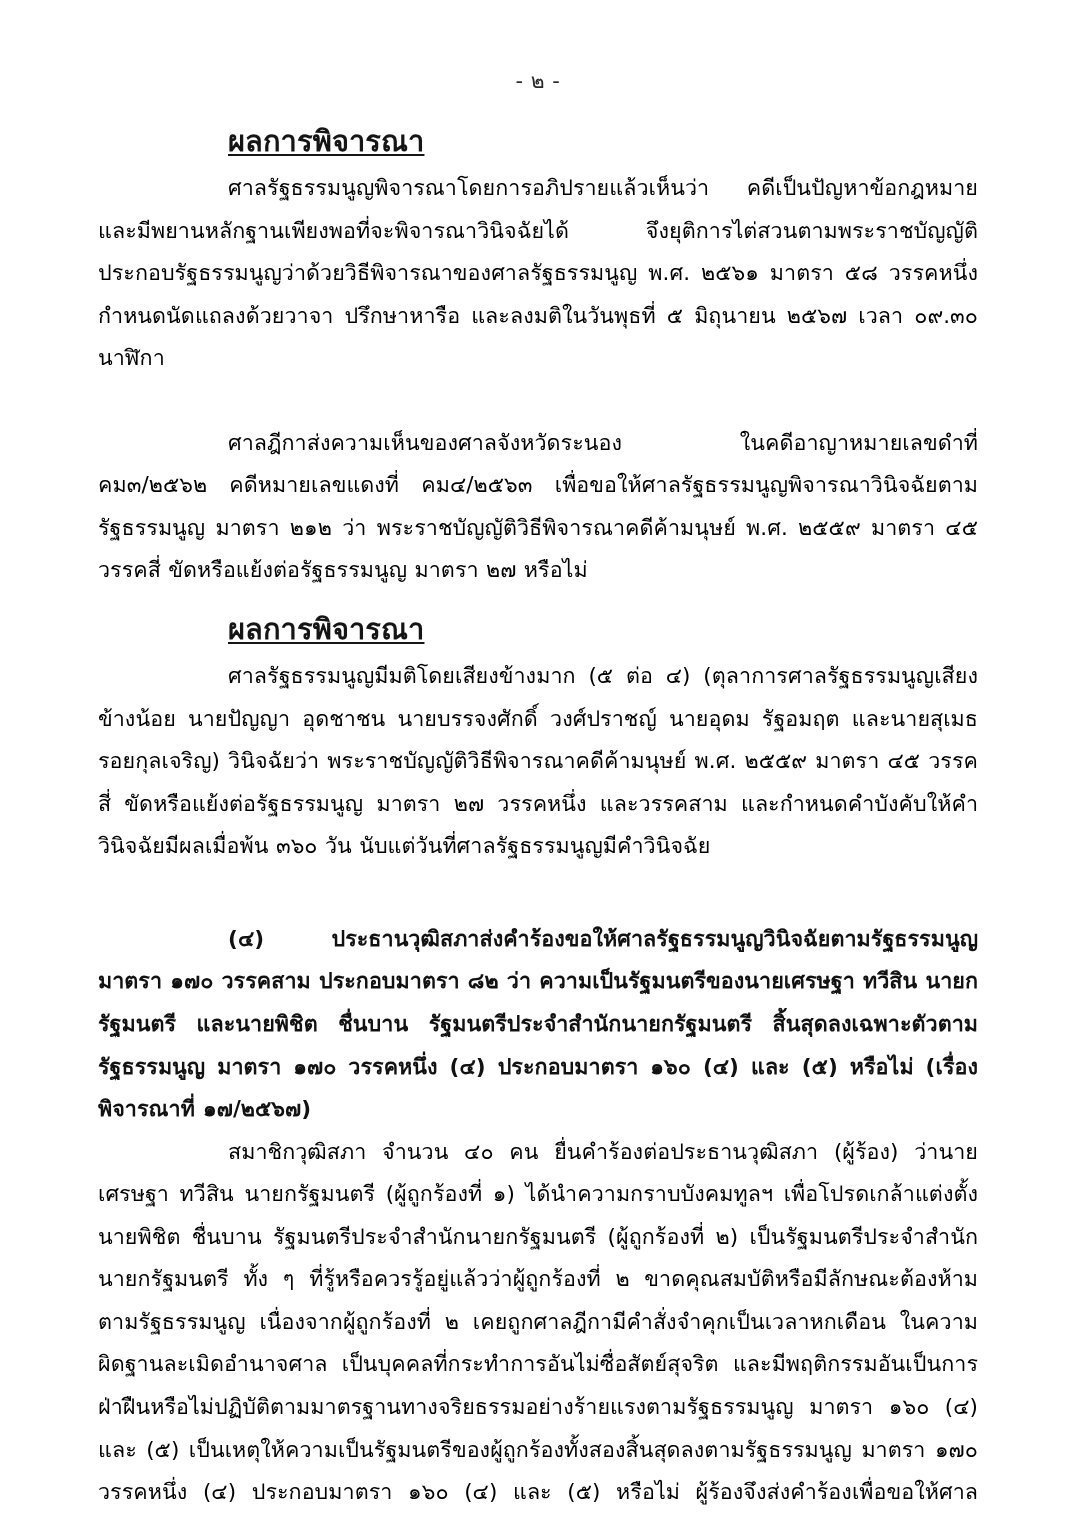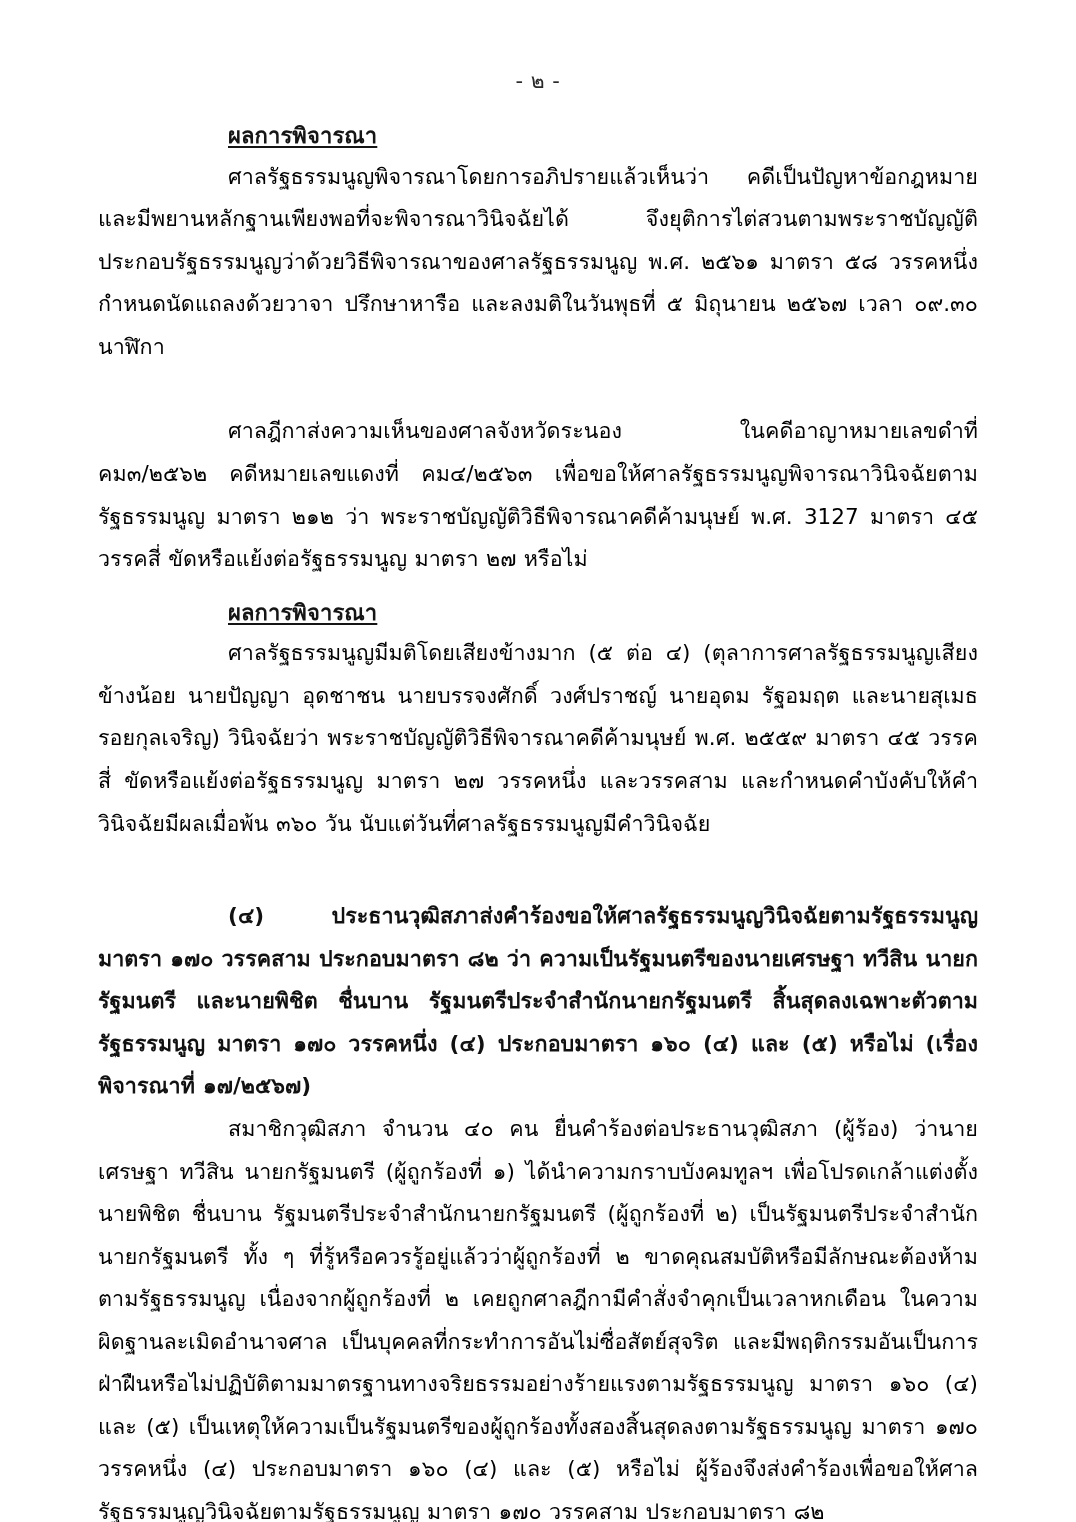--- a/index.html
+++ b/index.html
@@ -35,21 +35,21 @@
   
   .body {
     position: absolute;
     top: 118px;
     left: 98px;
     width: 880px;
   }
 
   .heading {
     font-weight: bold;
-    font-size: 22px;
+    font-size: 29px;
     text-decoration: underline;
     text-underline-offset: 3px;
     margin: 0 0 2px 130px;
     line-height: 1.62;
     letter-spacing: 0.1px;
     color: #151515;
     display: block;
     width: max-content;
   }
 
@@ -93,21 +93,21 @@
   <div class="body">
 
     <div>
       <span class="heading">ผลการพิจารณา</span>
       <p class="para">ศาลรัฐธรรมนูญพิจารณาโดยการอภิปรายแล้วเห็นว่า คดีเป็นปัญหาข้อกฎหมายและมีพยานหลักฐานเพียงพอที่จะพิจารณาวินิจฉัยได้ จึงยุติการไต่สวนตามพระราชบัญญัติประกอบรัฐธรรมนูญว่าด้วยวิธีพิจารณาของศาลรัฐธรรมนูญ พ.ศ. ๒๕๖๑ มาตรา ๕๘ วรรคหนึ่ง กำหนดนัดแถลงด้วยวาจา ปรึกษาหารือ และลงมติในวันพุธที่ ๕ มิถุนายน ๒๕๖๗ เวลา ๐๙.๓๐ นาฬิกา</p>
     </div>
 
     <div class="gap-md"></div>
 
     <div>
-      <p class="para">ศาลฎีกาส่งความเห็นของศาลจังหวัดระนอง ในคดีอาญาหมายเลขดำที่ คม๓/๒๕๖๒ คดีหมายเลขแดงที่ คม๔/๒๕๖๓ เพื่อขอให้ศาลรัฐธรรมนูญพิจารณาวินิจฉัยตามรัฐธรรมนูญ มาตรา ๒๑๒ ว่า พระราชบัญญัติวิธีพิจารณาคดีค้ามนุษย์ พ.ศ. 3127 มาตรา ๔๕ วรรคสี่ ขัดหรือแย้งต่อรัฐธรรมนูญ มาตรา ๒๗ หรือไม่</p>
+      <p class="para">ศาลฎีกาส่งความเห็นของศาลจังหวัดระนอง ในคดีอาญาหมายเลขดำที่ คม๓/๒๕๖๒ คดีหมายเลขแดงที่ คม๔/๒๕๖๓ เพื่อขอให้ศาลรัฐธรรมนูญพิจารณาวินิจฉัยตามรัฐธรรมนูญ มาตรา ๒๑๒ ว่า พระราชบัญญัติวิธีพิจารณาคดีค้ามนุษย์ พ.ศ. ๒๕๕๙ มาตรา ๔๕ วรรคสี่ ขัดหรือแย้งต่อรัฐธรรมนูญ มาตรา ๒๗ หรือไม่</p>
     </div>
 
     <div class="gap-sm"></div>
 
     <div>
       <span class="heading">ผลการพิจารณา</span>
       <p class="para">ศาลรัฐธรรมนูญมีมติโดยเสียงข้างมาก (๕ ต่อ ๔) (ตุลาการศาลรัฐธรรมนูญเสียงข้างน้อย นายปัญญา อุดชาชน นายบรรจงศักดิ์ วงศ์ปราชญ์ นายอุดม รัฐอมฤต และนายสุเมธ รอยกุลเจริญ) วินิจฉัยว่า พระราชบัญญัติวิธีพิจารณาคดีค้ามนุษย์ พ.ศ. ๒๕๕๙ มาตรา ๔๕ วรรคสี่ ขัดหรือแย้งต่อรัฐธรรมนูญ มาตรา ๒๗ วรรคหนึ่ง และวรรคสาม และกำหนดคำบังคับให้คำวินิจฉัยมีผลเมื่อพ้น ๓๖๐ วัน นับแต่วันที่ศาลรัฐธรรมนูญมีคำวินิจฉัย</p>
     </div>
 
     <div class="gap-lg"></div>

